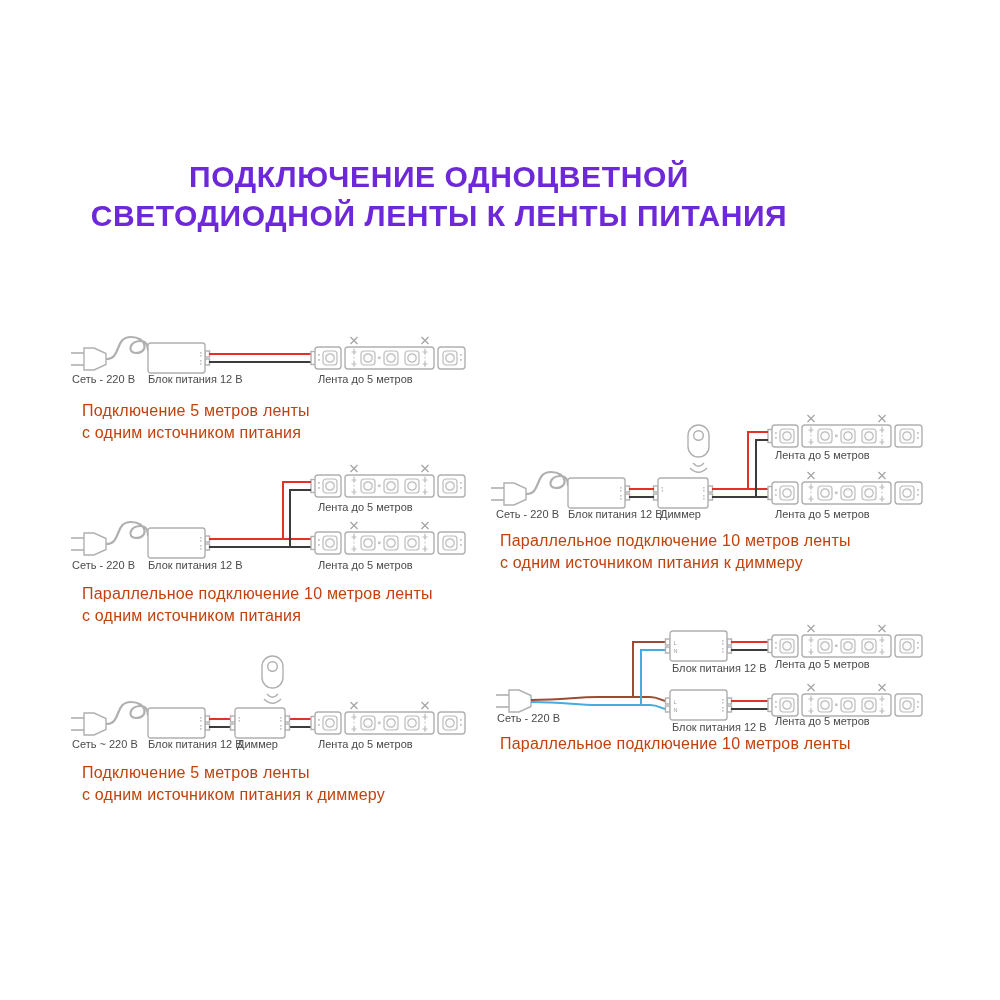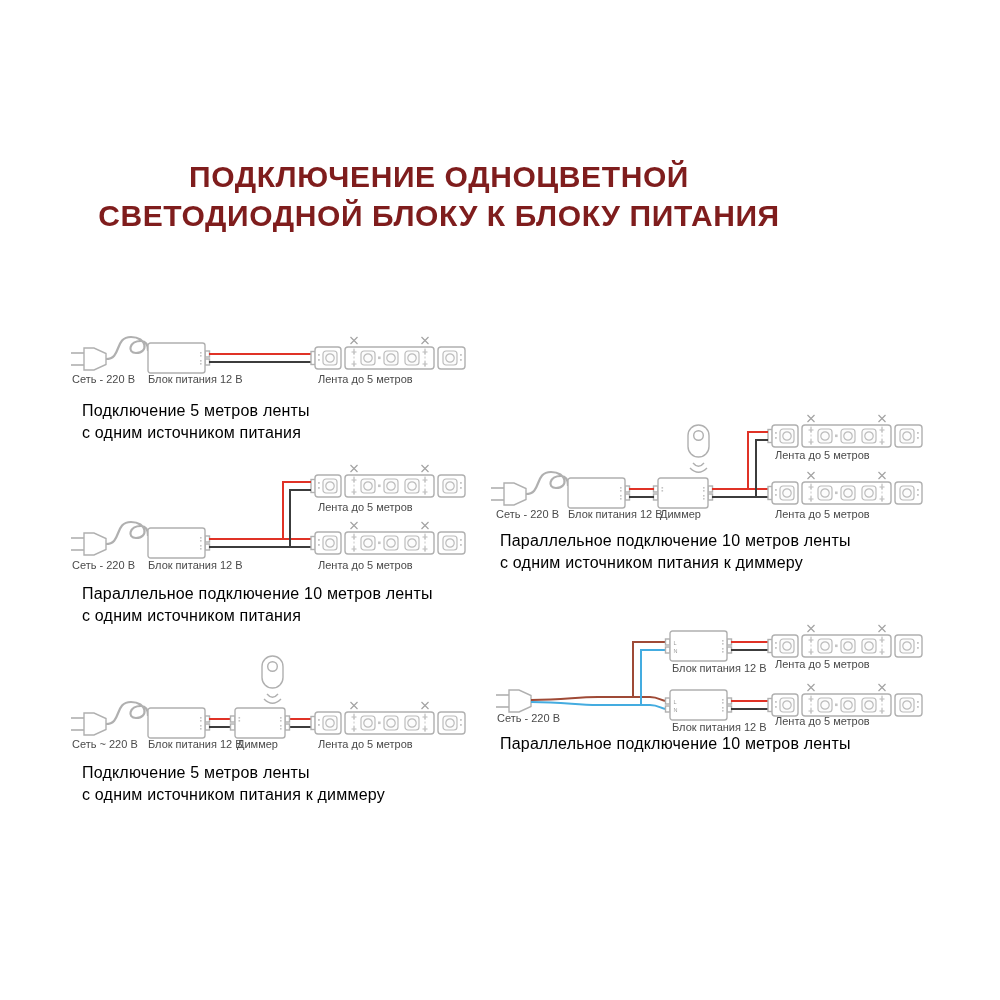--- a/index.html
+++ b/index.html
@@ -1,20 +1,20 @@
 <!DOCTYPE html>
 <html><head>
 <meta charset="utf-8">
 <style>
   html,body{margin:0;padding:0}
   body{width:1000px;height:1000px;background:#ffffff;position:relative;overflow:hidden;
        font-family:"Liberation Sans",sans-serif}
   .title{position:absolute;left:0;top:157px;width:878px;text-align:center;
-         color:#7f1d1d;font-weight:bold;font-size:30px;line-height:39px;letter-spacing:.6px}
-  .caption{position:absolute;color:#000000;font-size:16px;line-height:22px;letter-spacing:.2px}
+         color:#6d28d9;font-weight:bold;font-size:30px;line-height:39px;letter-spacing:.6px}
+  .caption{position:absolute;color:#c2410c;font-size:16px;line-height:22px;letter-spacing:.2px}
   svg.canvas{position:absolute;left:0;top:0;width:1000px;height:1000px}
   .box{fill:#ffffff;stroke:#b0b0b0;stroke-width:1.4}
   .box2{fill:#fcfcfc;stroke:#bcbcbc;stroke-width:1.2}
   .dot{fill:#c4c4c4;stroke:none}
   .cable{fill:none;stroke:#b0b0b0;stroke-width:2.2}
   .prong{fill:none;stroke:#b0b0b0;stroke-width:1.6}
   .dash{stroke:#c6c6c6;stroke-width:1;stroke-dasharray:2 2;fill:none}
   .pad{stroke:#b9b9b9;stroke-width:1;fill:none}
   .xm{stroke:#a3a3a3;stroke-width:1.2;fill:none}
   .wave{fill:none;stroke:#b0b0b0;stroke-width:1.4}
@@ -24,21 +24,21 @@
   .w-brn{stroke:#9f4a36}
   .w-blu{stroke:#44ace0}
   text.lbl{font-family:"Liberation Sans",sans-serif;font-size:11px;fill:#4a4a4a}
   text.ln{font-family:"Liberation Sans",sans-serif;font-size:5.5px;fill:#9a9a9a}
 </style>
 </head>
 <body>
 
 <div class="title">
   <div>ПОДКЛЮЧЕНИЕ ОДНОЦВЕТНОЙ</div>
-  <div>СВЕТОДИОДНОЙ БЛОКУ К БЛОКУ ПИТАНИЯ</div>
+  <div>СВЕТОДИОДНОЙ ЛЕНТЫ К ЛЕНТЫ ПИТАНИЯ</div>
 </div>
 
 <svg class="canvas" viewBox="0 0 1000 1000">
   <defs>
 
     <g id="plug">
       <line class="prong" x1="1" y1="10" x2="14" y2="10"></line>
       <line class="prong" x1="1" y1="22" x2="14" y2="22"></line>
       <path class="box" d="M14,5 L24,5 L36,10.5 L36,21.5 L24,27 L14,27 Z"></path>
       <path class="cable" d="M36,16 C52,16 44,-6 61,-6 C77,-6 79,10 66,10 C57,10 59,-2 71,-2 C76,-2 78,2 78,8"></path>

